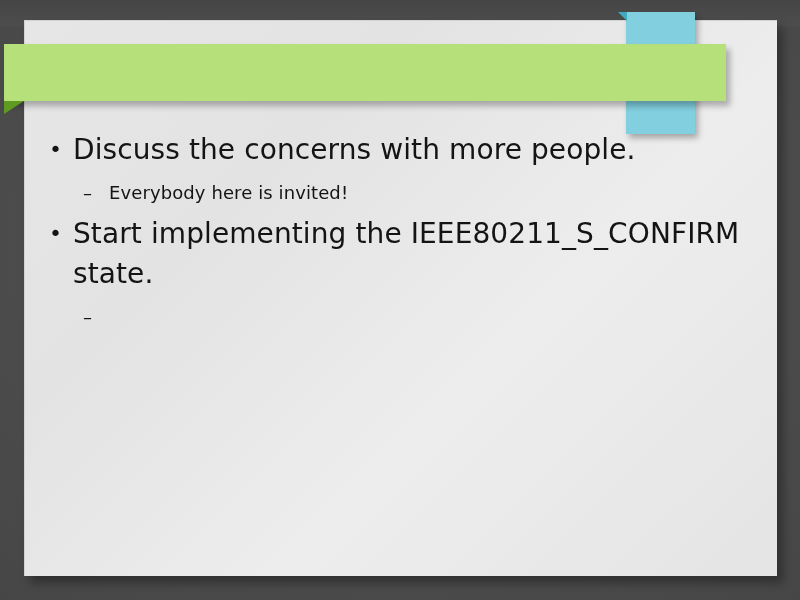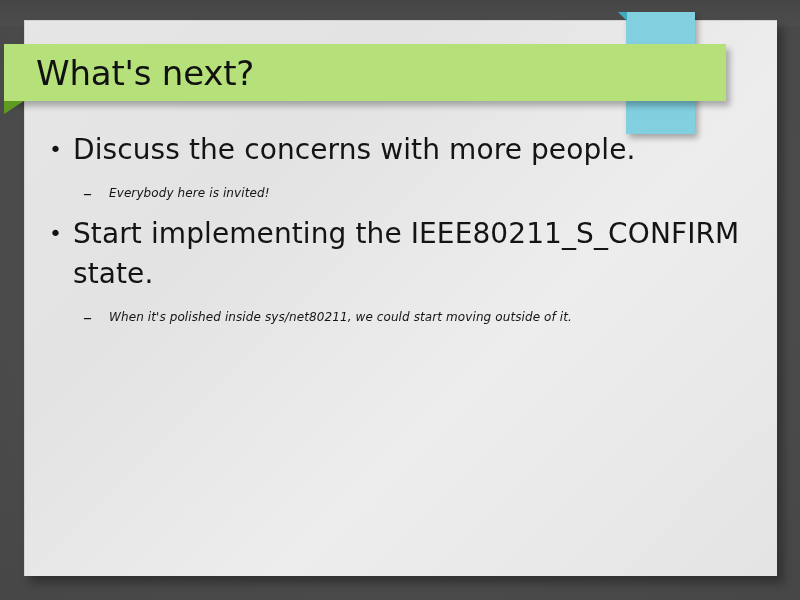--- a/index.html
+++ b/index.html
@@ -145,58 +145,55 @@
   .level-2 .marker {
     flex: 0 0 auto;
     width: 26px;
     font-size: 18px;
     line-height: 34px;
     color: #141414;
   }
   .level-2 .text {
     flex: 1 1 auto;
     max-width: 636px;
-    font-size: 12px;
+    font-size: 18px;
     line-height: 34px;
     color: #141414;
     letter-spacing: 0.1px;
-    font-style: italic;
   }
 </style>
 </head>
 <body>
 
 <div id="slide-canvas">
 
   <div id="slide-page"></div>
 
   <div id="deco-blue-bar"></div>
   <div id="deco-blue-notch"></div>
 
   <div id="title-band"></div>
   <div id="title-band-fold"></div>
 
-  <div id="title-text">What's next?</div>
 
   <div id="body-content">
 
     <div class="bullet-row level-1">
       <span class="marker">•</span>
       <span class="text">Discuss the concerns with more people.</span>
     </div>
 
     <div class="bullet-row level-2">
       <span class="marker">–</span>
       <span class="text">Everybody here is invited!</span>
     </div>
 
     <div class="bullet-row level-1">
       <span class="marker">•</span>
       <span class="text">Start implementing the IEEE80211_S_CONFIRM state.</span>
     </div>
 
     <div class="bullet-row level-2">
       <span class="marker">–</span>
-      <span class="text">When it's polished inside sys/net80211, we could start moving outside of it.</span>
     </div>
 
   </div>
 </div>
 
 </body></html>

